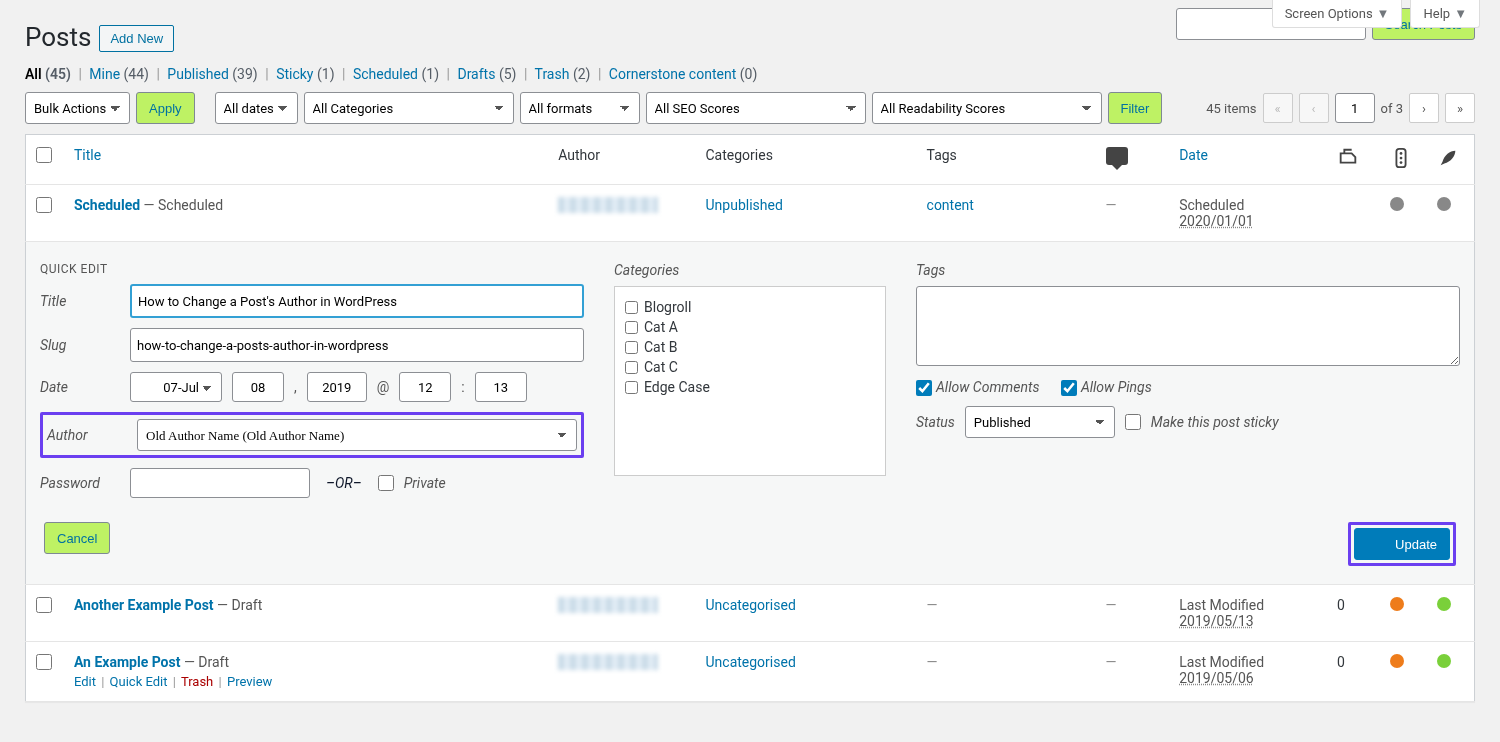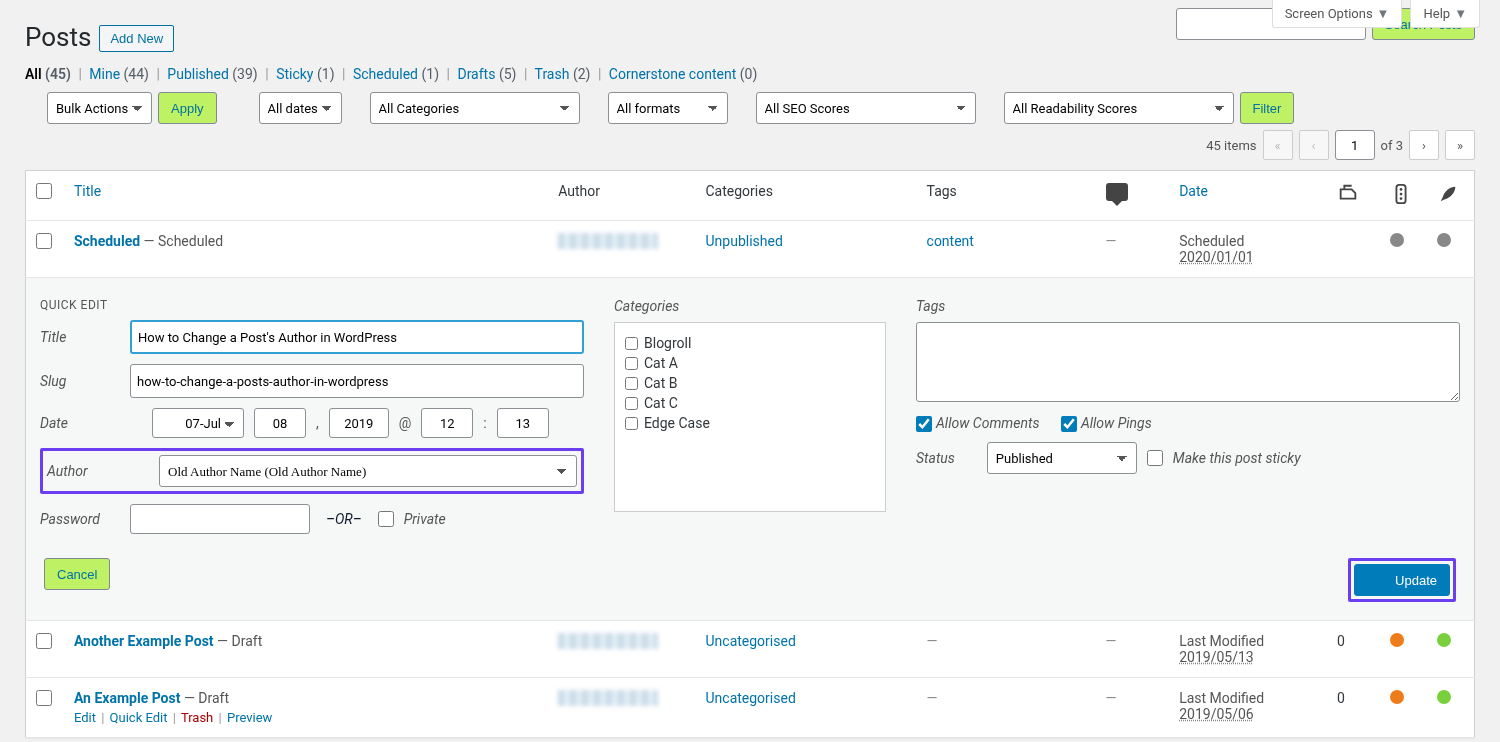--- a/index.html
+++ b/index.html
@@ -63,21 +63,21 @@
     flex-wrap: wrap;
   }
   select, input[type="text"], input[type="number"], textarea {
     border: 1px solid #8c8f94;
     border-radius: 3px;
     padding: 3px 6px;
     font-size: 13px;
     background:#fff;
     font-family: inherit;
   }
-  select { padding: 4px 22px 4px 8px; height:32px; appearance:none; -webkit-appearance:none; background-image: linear-gradient(45deg, transparent 50%, #555 50%), linear-gradient(135deg, #555 50%, transparent 50%); background-position: calc(100% - 14px) 13px, calc(100% - 9px) 13px; background-size: 5px 5px, 5px 5px; background-repeat: no-repeat; margin-left: 22px; }
+  select { padding: 4px 22px 4px 8px; height:32px; appearance:none; -webkit-appearance:none; background-image: linear-gradient(45deg, transparent 50%, #555 50%), linear-gradient(135deg, #555 50%, transparent 50%); background-position: calc(100% - 14px) 13px, calc(100% - 9px) 13px; background-size: 5px 5px, 5px 5px; background-repeat: no-repeat; }
   .button {
     border: 1px solid #7e8993;
     background: #bef264;
     color: #0071a1;
     padding: 5px 12px;
     border-radius: 3px;
     cursor: pointer;
     font-size:13px;
     height:32px;
   }

